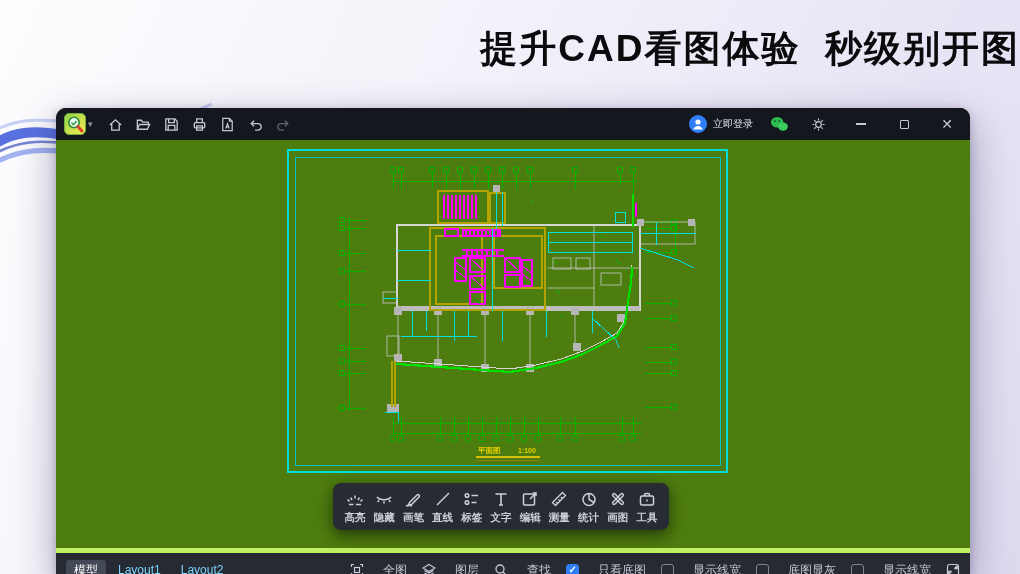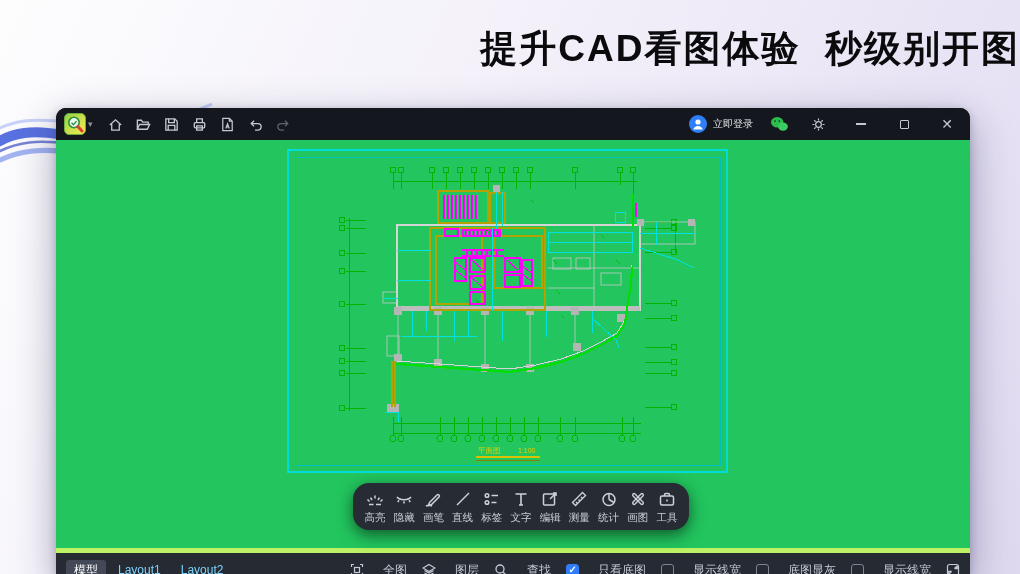--- a/index.html
+++ b/index.html
@@ -36,26 +36,26 @@
     background:#272c36; color:#c9cedb; font-size:12px; margin-left:8px;
   }
   .tab-close { color:#8b919c; font-size:13px; line-height:1; }
   .tb-right { margin-left:auto; display:flex; align-items:center; gap:13px; }
   .login { display:flex; align-items:center; gap:6px; color:#e8eaef; font-size:10px; }
   .win-ctl { display:flex; align-items:center; gap:17px; margin-left:4px; color:#c3c8d1; }
   .min-glyph { display:block; width:10px; height:1.5px; background:#c3c8d1; }
   .max-glyph { display:block; width:9px; height:9px; border:1.2px solid #c3c8d1; border-radius:1px; }
   .close-glyph { font-size:14px; line-height:1; color:#c3c8d1; }
   
-  .canvas { position:relative; height:408px; flex:0 0 408px; background:#22c55e; }
+  .canvas { position:relative; height:408px; flex:0 0 408px; background:#4d7c0f;font-weight:bold; }
   .cad { position:absolute; left:0; top:0; }
   .float-toolbar {
     position:absolute; left:277px; top:343px; width:336px; height:47px;
-    background:#272b34; border-radius:16px; box-shadow:0 5px 16px rgba(0,0,0,.55);
-    display:flex; align-items:center; justify-content:space-between; padding:4px 10px 3px;margin-left:20px;
+    background:#272b34; border-radius:8px; box-shadow:0 5px 16px rgba(0,0,0,.55);
+    display:flex; align-items:center; justify-content:space-between; padding:4px 10px 3px;
   }
   .ft-item { display:flex; flex-direction:column; align-items:center; gap:2px; color:#ccd1d9; font-size:10.5px; min-width:24px; }
   .ft-item svg { display:block; }
   
   .statusbar {
     height:26px; flex:0 0 26px; background:#262a33; border-top:5px solid #bef264;
     display:flex; align-items:center; padding:17px 10px; color:#c6ccd6; font-size:12px;
   }
   .sb-tabs { display:flex; align-items:center; gap:4px; }
   .sb-tab { padding:2px 8px; border-radius:3px; color:#7dd3fc; }

